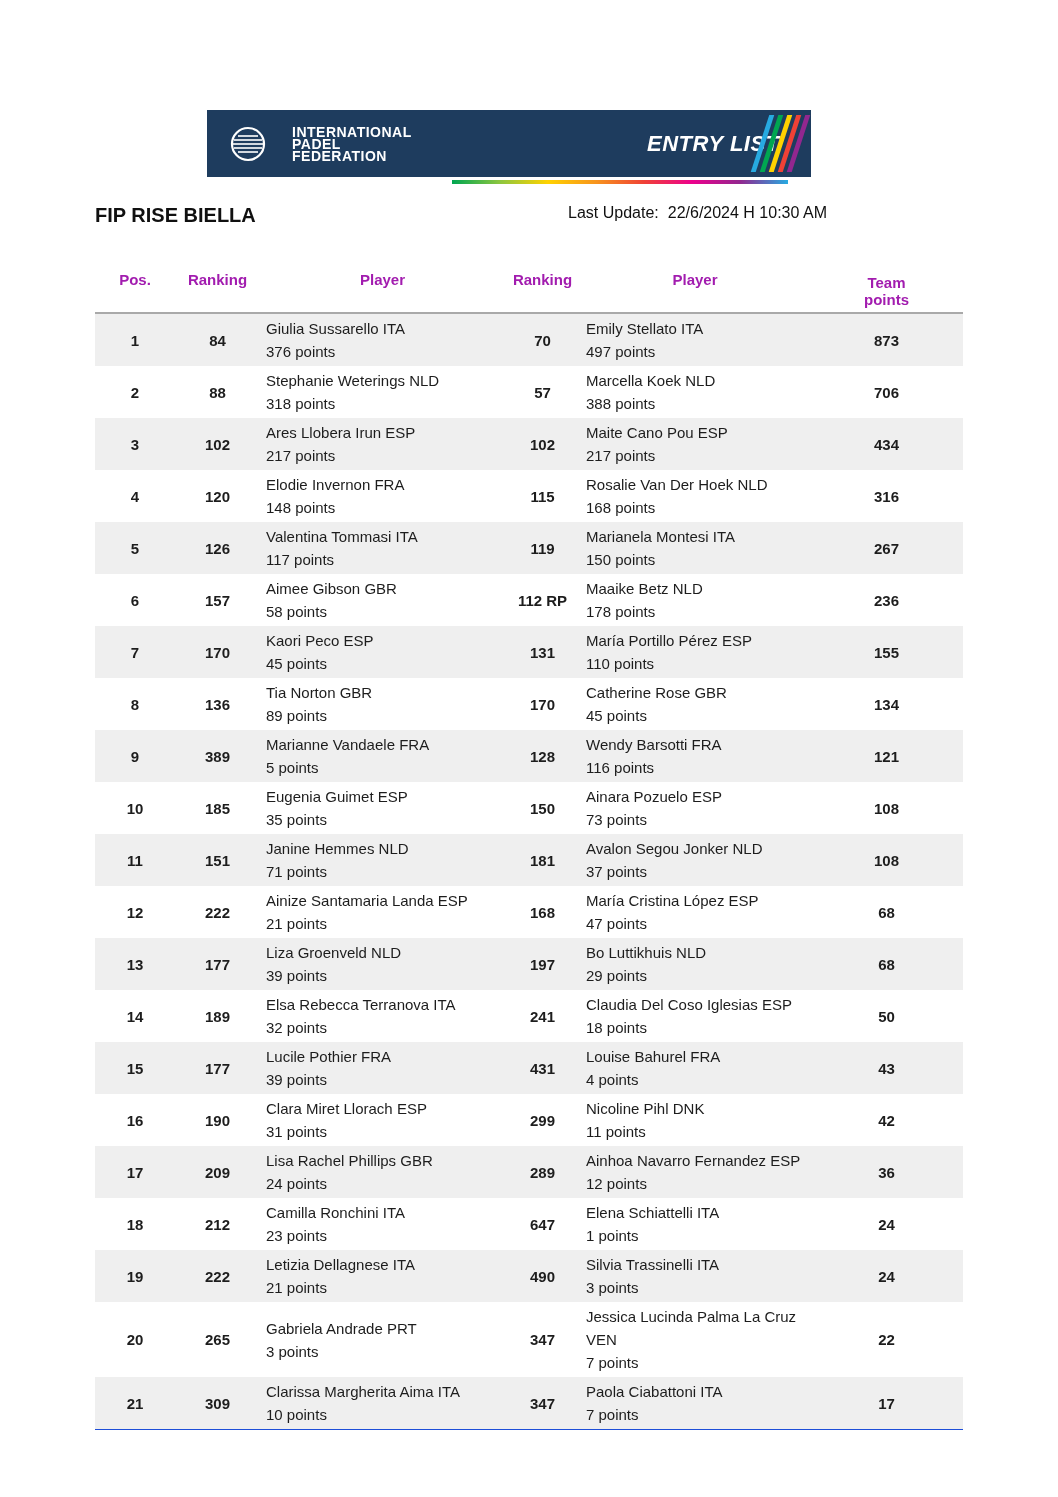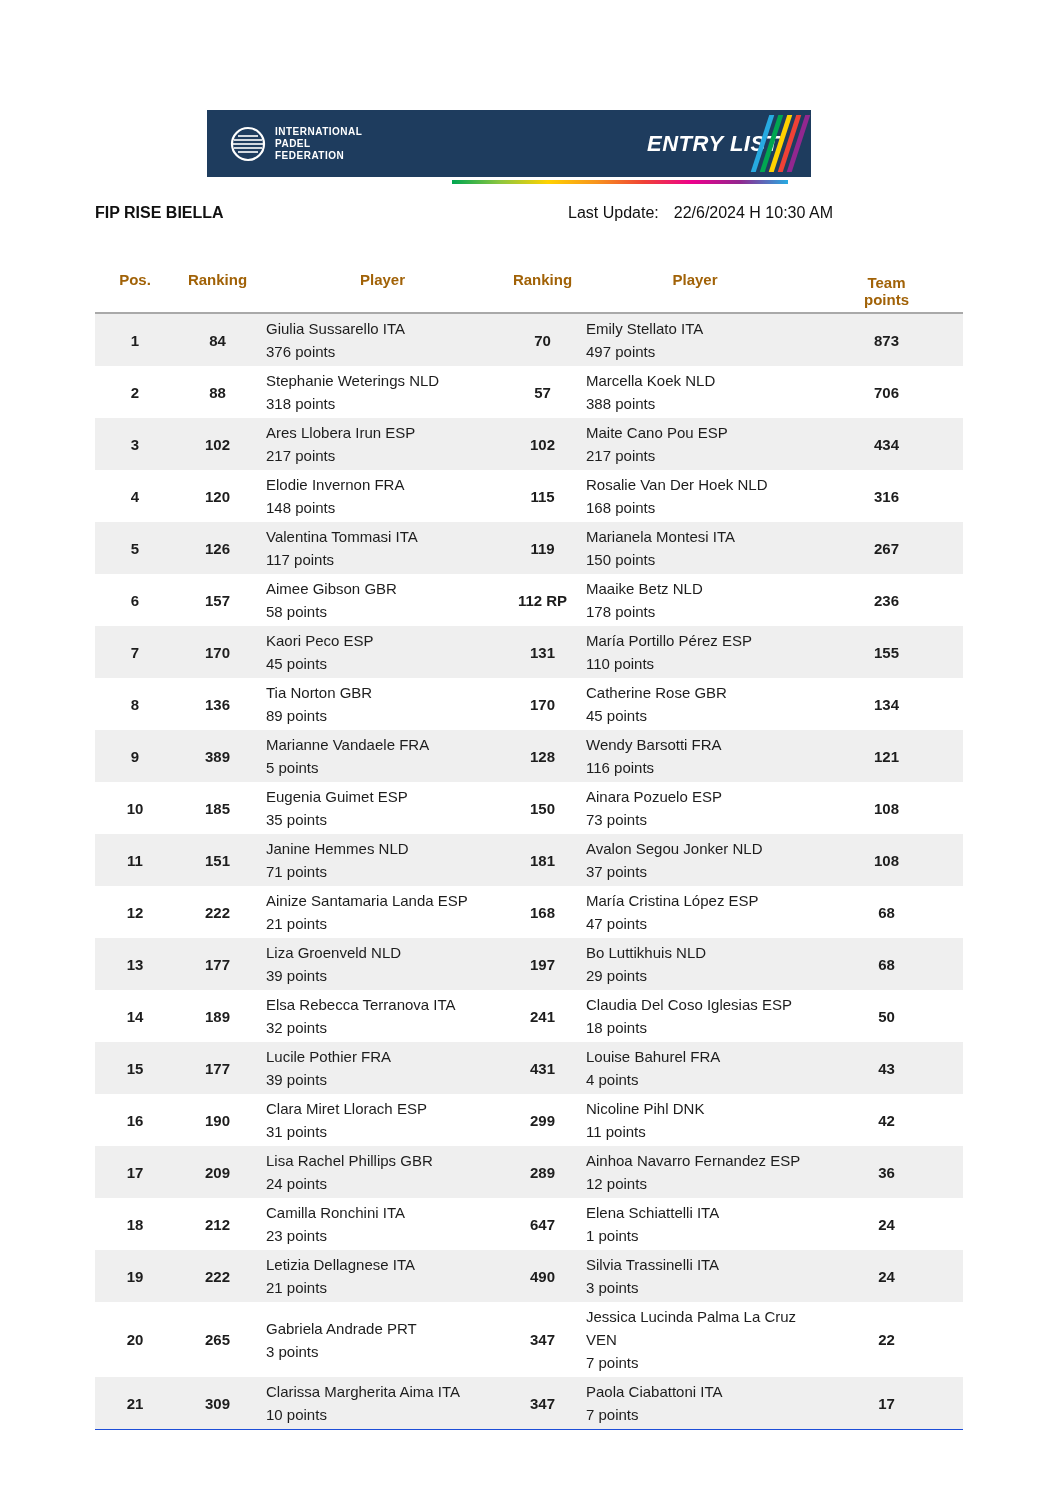--- a/index.html
+++ b/index.html
@@ -5,35 +5,35 @@
   * { margin:0; padding:0; box-sizing:border-box; }
   html,body { background:#ffffff; }
   body { font-family:"Liberation Sans", sans-serif; }
   .page { position:relative; width:1058px; height:1497px; background:#ffffff; overflow:hidden; }
 
   
   .banner { position:absolute; left:207px; top:108px; width:604px; height:78px; background:#ffffff; }
   .banner-navy { position:absolute; left:0; top:2px; width:604px; height:67px; background:#1e3c5e; display:flex; align-items:center; }
   .logo-block { display:flex; align-items:center; margin-left:22px; }
   .logo-globe { width:38px; height:38px; flex:0 0 auto; }
-  .logo-text { margin-left:8px; color:#ffffff; font-weight:bold; font-size:10px; line-height:12px; letter-spacing:0.5px; }
+  .logo-text { margin-left:25px; color:#ffffff; font-weight:bold; font-size:14px; line-height:12px; letter-spacing:0.5px; }
   .entry-title { position:absolute; left:440px; top:0; height:67px; line-height:67px; color:#ffffff; font-size:22px; font-weight:bold; font-style:italic; letter-spacing:0.5px; }
   .stripes { position:absolute; right:10px; top:5px; bottom:5px; display:flex; transform:skewX(-18deg); }
   .stripes .stripe { width:5px; margin-left:4px; height:100%; }
   .banner-gradient { position:absolute; left:245px; top:72px; width:336px; height:4px;
     background:linear-gradient(to right,#00a651,#8dc63f,#ffd200,#f7941d,#ef4136,#ec008c,#92278f,#27aae1); }
 
   
-  .event-title { position:absolute; left:95px; top:204px; font-size:16px; font-weight:bold; color:#101010; }
+  .event-title { position:absolute; left:95px; top:204px; font-size:20px; font-weight:bold; color:#101010; }
   .last-update { position:absolute; left:568px; top:204px; font-size:16px; color:#101010; }
-  .last-update .val { margin-left:15px; }
+  .last-update .val { margin-left:9px; }
 
   
   .entry-table { position:absolute; left:95px; top:248px; width:868px; border-collapse:collapse; table-layout:fixed; font-size:15px; color:#1d1d1d; }
-  .entry-table thead th { font-weight:bold; color:#a16207; height:46px; vertical-align:middle; text-align:center; border-bottom:2px solid #a9a9a9; padding:2px 2px 4px; }
+  .entry-table thead th { font-weight:bold; color:#a21caf; height:46px; vertical-align:middle; text-align:center; border-bottom:2px solid #a9a9a9; padding:2px 2px 4px; }
   .entry-table thead th .team-wrap { display:inline-block; width:52px;margin-top:24px; }
   .entry-table tbody tr.shade { background:#efefef; }
   .entry-table tbody tr:last-child { border-bottom:1px solid #1d4ed8; }
   .entry-table tbody td { vertical-align:middle; padding:2px 0; }
   .entry-table td.center { text-align:center; font-weight:bold; }
   .entry-table td.player-cell { padding:3px 6px; }
   .player-name, .player-points { line-height:23px; }
   .player-name .bold { font-weight:normal; }
 </style>
 </head>

